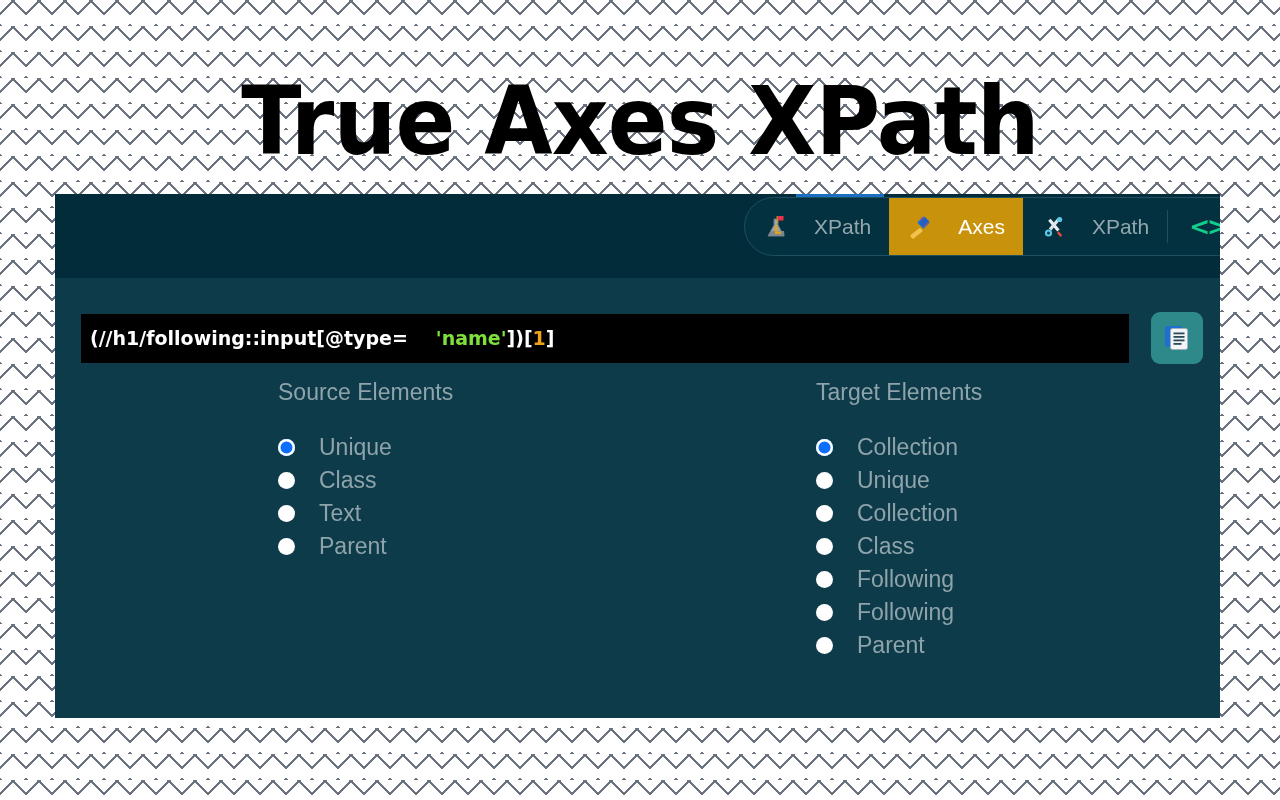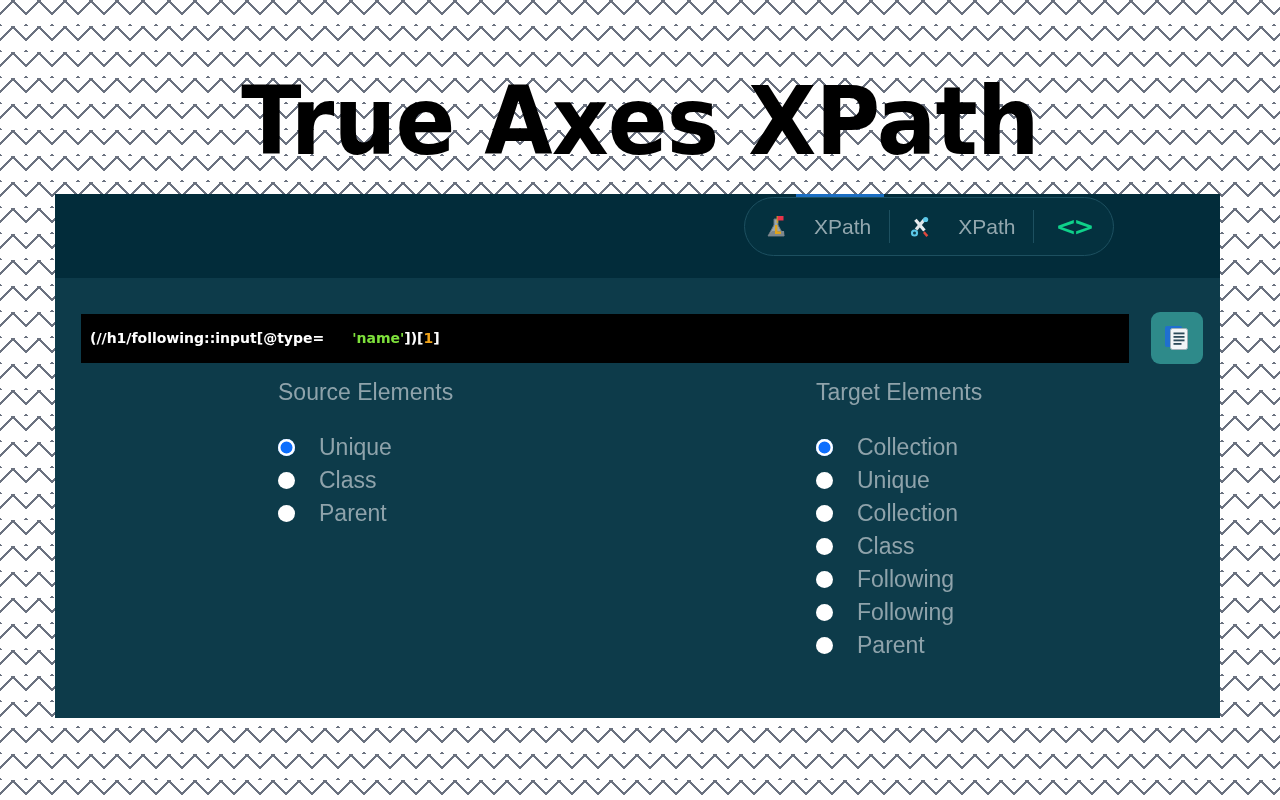--- a/index.html
+++ b/index.html
@@ -143,21 +143,21 @@
   .xpath-input {
     width: 1048px;
     height: 49px;
     background: #000000;
     border: none;
     display: flex;
     align-items: center;
     padding: 0 9px;
     font-family: "DejaVu Sans", sans-serif;
     font-weight: bold;
-    font-size: 14px;
+    font-size: 19px;
     color: #ffffff;
     white-space: nowrap;
     overflow: hidden;
   }
   .tok-plain  { color: #ffffff; }
   .tok-string { color: #7ee03b; margin-left: 28px; }
   .tok-num    { color: #f0a31a; }
 
   .copy-btn {
     width: 52px;
@@ -243,20 +243,31 @@
             <path d="M9 17 L21 17 L21.5 22 L5 22 Z" fill="#7d878d"></path>
             <rect x="12" y="11" width="2.4" height="9" fill="#e0a41c"></rect>
             <rect x="12" y="17.5" width="6" height="2.4" fill="#e0a41c"></rect>
             <rect x="13.6" y="2" width="1.5" height="7" fill="#c9a227"></rect>
             <rect x="14.5" y="2" width="6" height="4.5" fill="#e8334a"></rect>
           </svg>
         </span>
         <span>XPath</span>
       </div>
 
+      <div class="tab active">
+        <span class="tab-icon">
+          <svg viewBox="0 0 26 26" width="26" height="26">
+            <rect x="3" y="17" width="13" height="4.6" rx="1.2" fill="#f2c14e" transform="rotate(-38 9.5 19.3)"></rect>
+            <rect x="12" y="4" width="9" height="9" rx="1" fill="#2f6fd0" transform="rotate(45 16.5 8.5)"></rect>
+            <path d="M14 3 L22 8 L17 13 Z" fill="#e03a3a"></path>
+            <path d="M12 9 L18 3 L22 7 L16 13 Z" fill="#1f62c4"></path>
+          </svg>
+        </span>
+        <span>Axes</span>
+      </div>
 
       <div class="tab">
         <span class="tab-icon">
           <svg viewBox="0 0 26 26" width="26" height="26">
             <g transform="rotate(0 13 13)">
               <rect x="11.3" y="4" width="3.2" height="14" fill="#e9edf0" transform="rotate(-40 13 11)"></rect>
               <circle cx="7.5" cy="19" r="3.6" fill="#5bc8e8"></circle>
               <circle cx="7.5" cy="19" r="1.5" fill="#0d3b4a"></circle>
               <rect x="11.3" y="4" width="3.2" height="13" fill="#dfe6ea" transform="rotate(40 13 11)"></rect>
               <path d="M17.6 17.2 L21.3 21.2 L19.4 23 L16 19 Z" fill="#e0483c"></path>
@@ -308,20 +319,24 @@
       <div class="radio-item selected">
         <span class="radio-dot"></span>
         <span class="radio-label">Unique</span>
       </div>
       <div class="radio-item">
         <span class="radio-dot"></span>
         <span class="radio-label">Class</span>
       </div>
       <div class="radio-item">
         <span class="radio-dot"></span>
+        <span class="radio-label">Text</span>
+      </div>
+      <div class="radio-item">
+        <span class="radio-dot"></span>
         <span class="radio-label">Parent</span>
       </div>
     </div>
 
     <div class="col col-target">
       <div class="col-title">Target Elements</div>
 
       <div class="radio-item selected">
         <span class="radio-dot"></span>
         <span class="radio-label">Collection</span>

